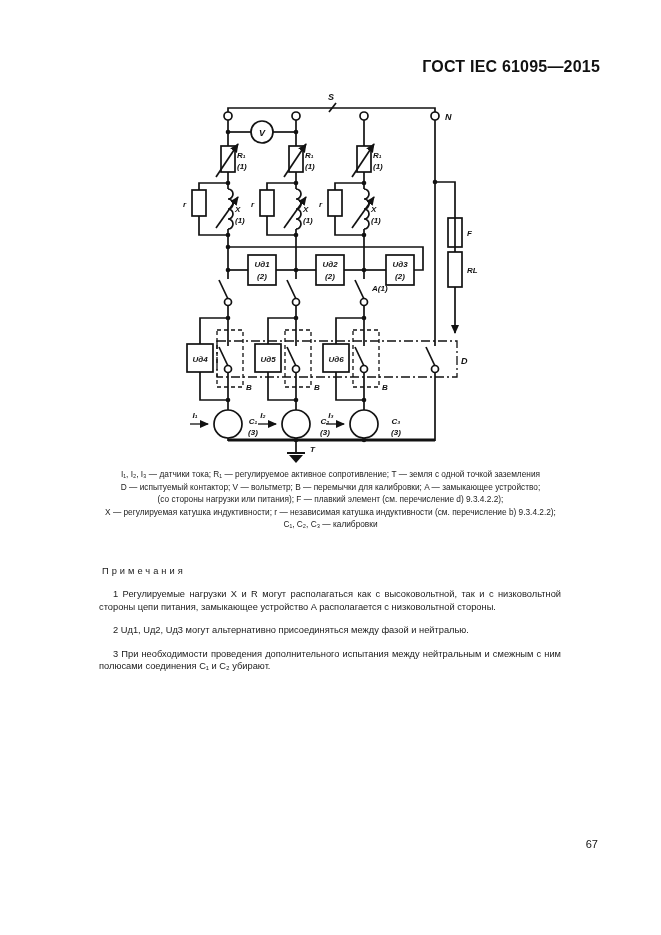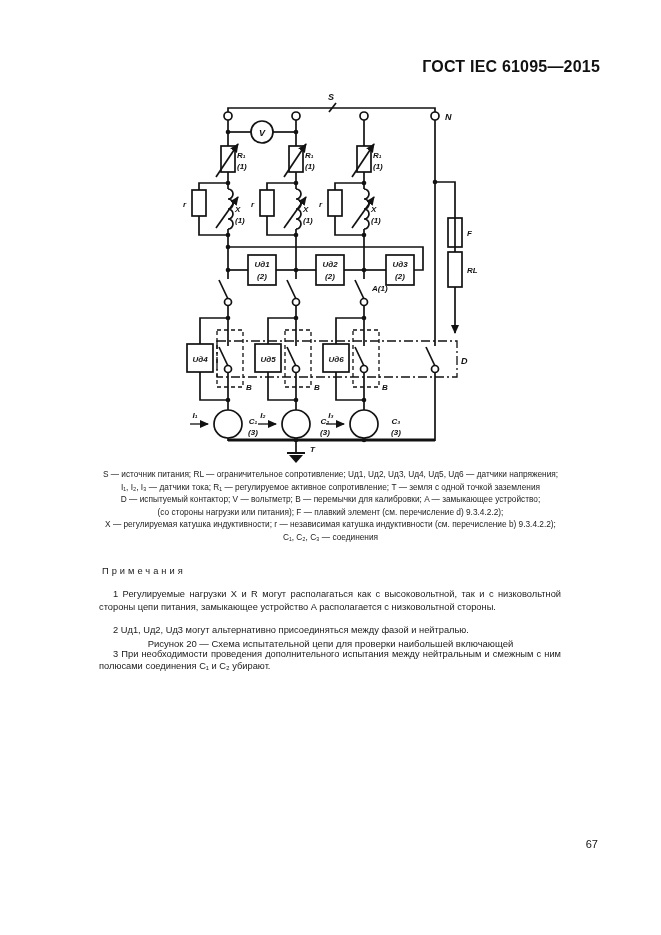--- a/index.html
+++ b/index.html
@@ -261,32 +261,30 @@
     <text class="lbl-sm" x="325" y="435" text-anchor="middle">(3)</text>
     <text class="lbl-sm" x="396" y="424" text-anchor="middle">C₃</text>
     <text class="lbl-sm" x="396" y="435" text-anchor="middle">(3)</text>
 
     <text class="lbl-sm" x="310" y="452">T</text>
   </g>
 </svg>
 </div>
 
 <div class="legend">
-  <div>S — источник питания; RL — ограничительное сопротивление; Uд1, Uд2, Uд3, Uд4, Uд5, Uд6 — датчики напряжения;</div>
   <div>I₁, I₂, I₃ — датчики тока; R₁ — регулируемое активное сопротивление; T — земля с одной точкой заземления</div>
   <div>D — испытуемый контактор; V — вольтметр; B — перемычки для калибровки; A — замыкающее устройство;</div>
   <div>(со стороны нагрузки или питания); F — плавкий элемент (см. перечисление d) 9.3.4.2.2);</div>
   <div>X — регулируемая катушка индуктивности; r — независимая катушка индуктивности (см. перечисление b) 9.3.4.2.2);</div>
-  <div>C₁, C₂, C₃ — соединения</div>
+  <div>C₁, C₂, C₃ — калибровки</div>
 </div>
 
 <div class="notes">
   <div class="notes-title">Примечания</div>
   <p>1 Регулируемые нагрузки X и R могут располагаться как с высоковольтной, так и с низковольтной стороны цепи питания, замыкающее устройство A располагается с низковольтной стороны.</p>
   <p>2 Uд1, Uд2, Uд3 могут альтернативно присоединяться между фазой и нейтралью.</p>
   <p>3 При необходимости проведения дополнительного испытания между нейтральным и смежным с ним полюсами соединения C₁ и C₂ убирают.</p>
 </div>
 
 <div class="caption">
-  <div>Рисунок 20 — Схема испытательной цепи для проверки наибольшей включающей</div>
 </div>
 
 <div class="pagenum">67</div>
 
 </body></html>

